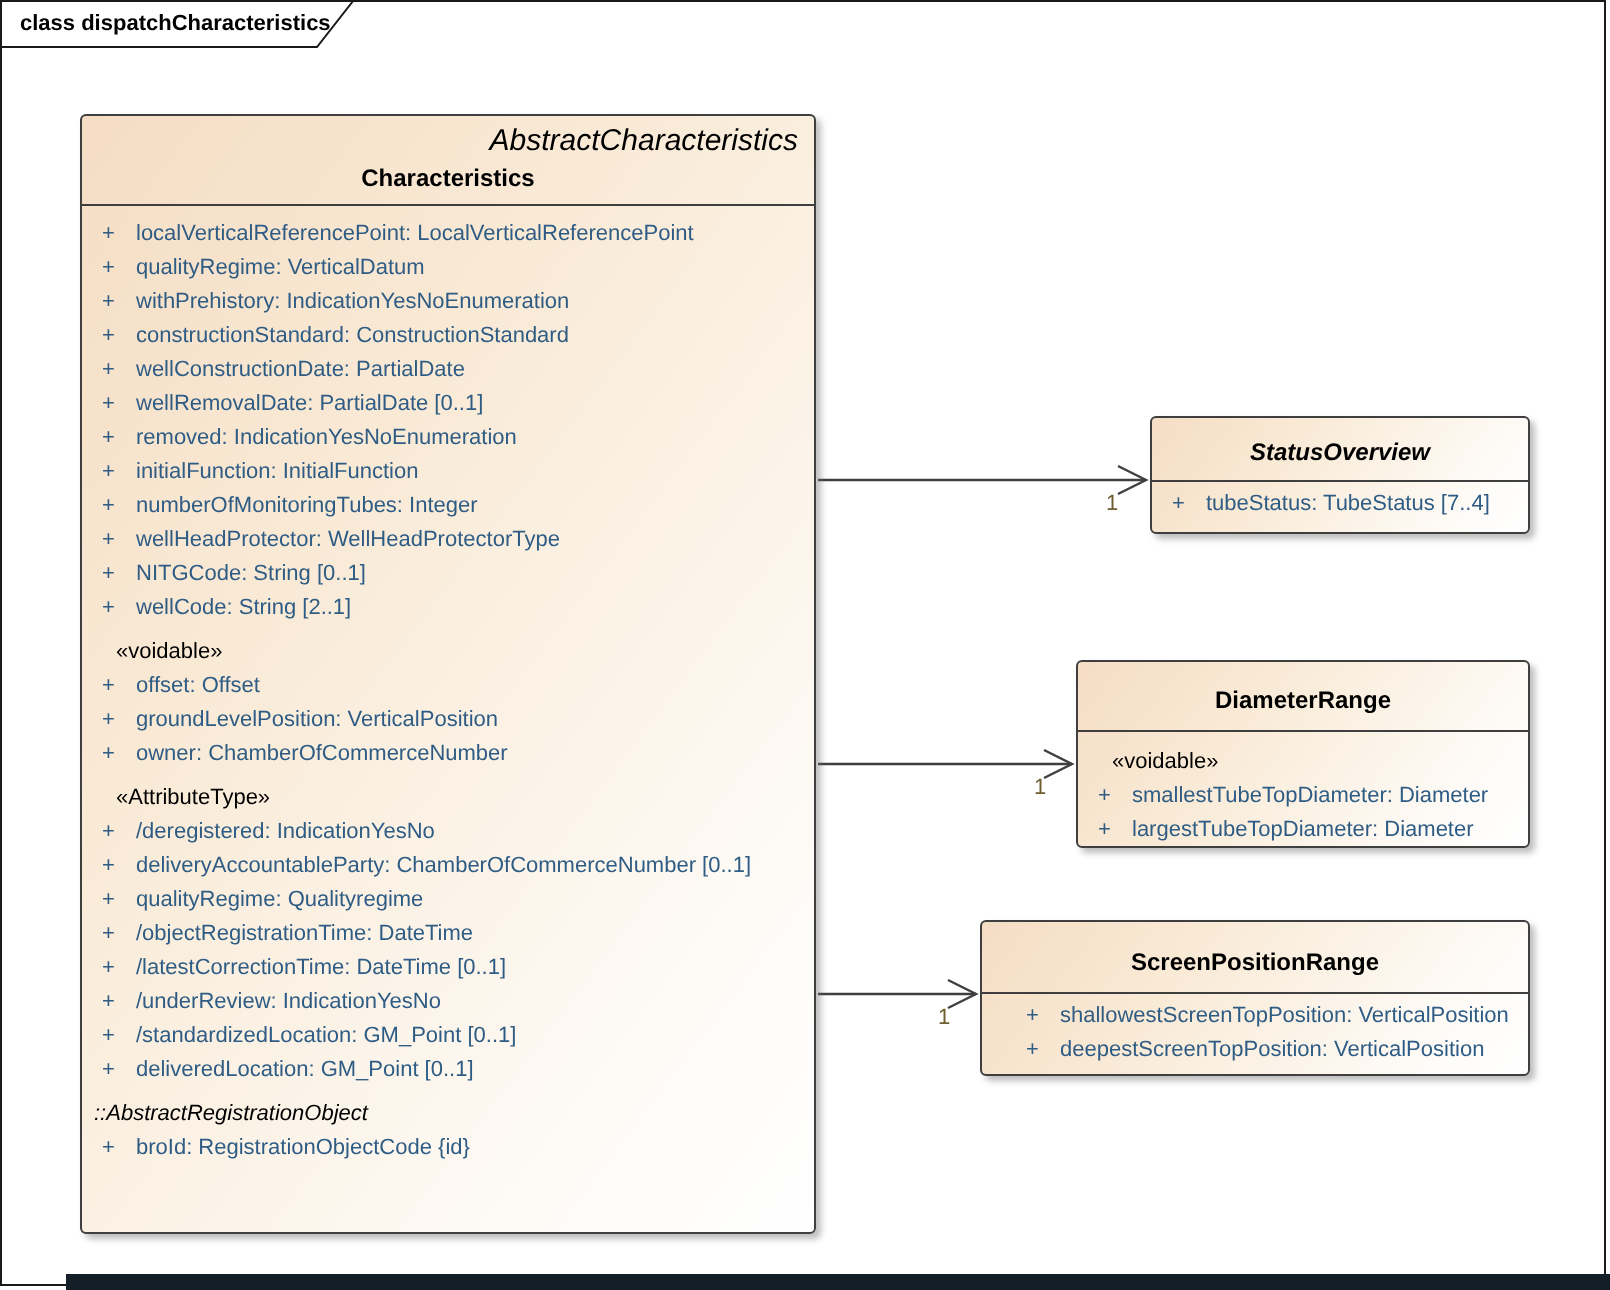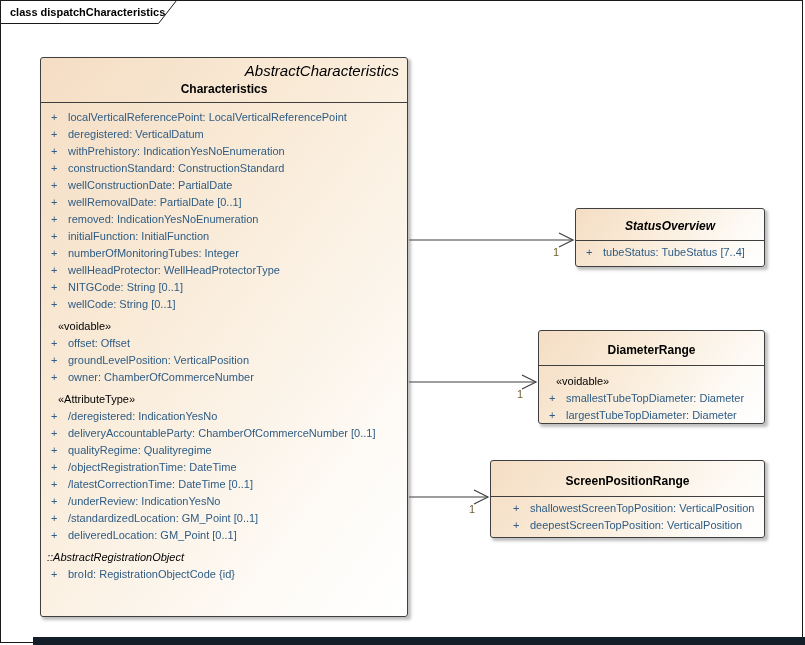--- a/index.html
+++ b/index.html
@@ -73,21 +73,21 @@
   <div class="cls-header">
     <div class="stereo">AbstractCharacteristics</div>
     <div class="cls-name">Characteristics</div>
   </div>
   <div class="cls-body">
 
   <div class="row kind-attr">
         <span class="vis">+</span><span class="txt">localVerticalReferencePoint: LocalVerticalReferencePoint</span>
       </div>
       <div class="row kind-attr">
-        <span class="vis">+</span><span class="txt">deregistered: VerticalDatum</span>
+        <span class="vis">+</span><span class="txt">qualityRegime: VerticalDatum</span>
       </div>
       <div class="row kind-attr">
         <span class="vis">+</span><span class="txt">withPrehistory: IndicationYesNoEnumeration</span>
       </div>
       <div class="row kind-attr">
         <span class="vis">+</span><span class="txt">constructionStandard: ConstructionStandard</span>
       </div>
       <div class="row kind-attr">
         <span class="vis">+</span><span class="txt">wellConstructionDate: PartialDate</span>
       </div>
@@ -103,21 +103,21 @@
       <div class="row kind-attr">
         <span class="vis">+</span><span class="txt">numberOfMonitoringTubes: Integer</span>
       </div>
       <div class="row kind-attr">
         <span class="vis">+</span><span class="txt">wellHeadProtector: WellHeadProtectorType</span>
       </div>
       <div class="row kind-attr">
         <span class="vis">+</span><span class="txt">NITGCode: String [0..1]</span>
       </div>
       <div class="row kind-attr">
-        <span class="vis">+</span><span class="txt">wellCode: String [0..1]</span>
+        <span class="vis">+</span><span class="txt">wellCode: String [2..1]</span>
       </div>
       <div class="row kind-group">
         <span class="txt">«voidable»</span>
       </div>
       <div class="row kind-attr">
         <span class="vis">+</span><span class="txt">offset: Offset</span>
       </div>
       <div class="row kind-attr">
         <span class="vis">+</span><span class="txt">groundLevelPosition: VerticalPosition</span>
       </div>

